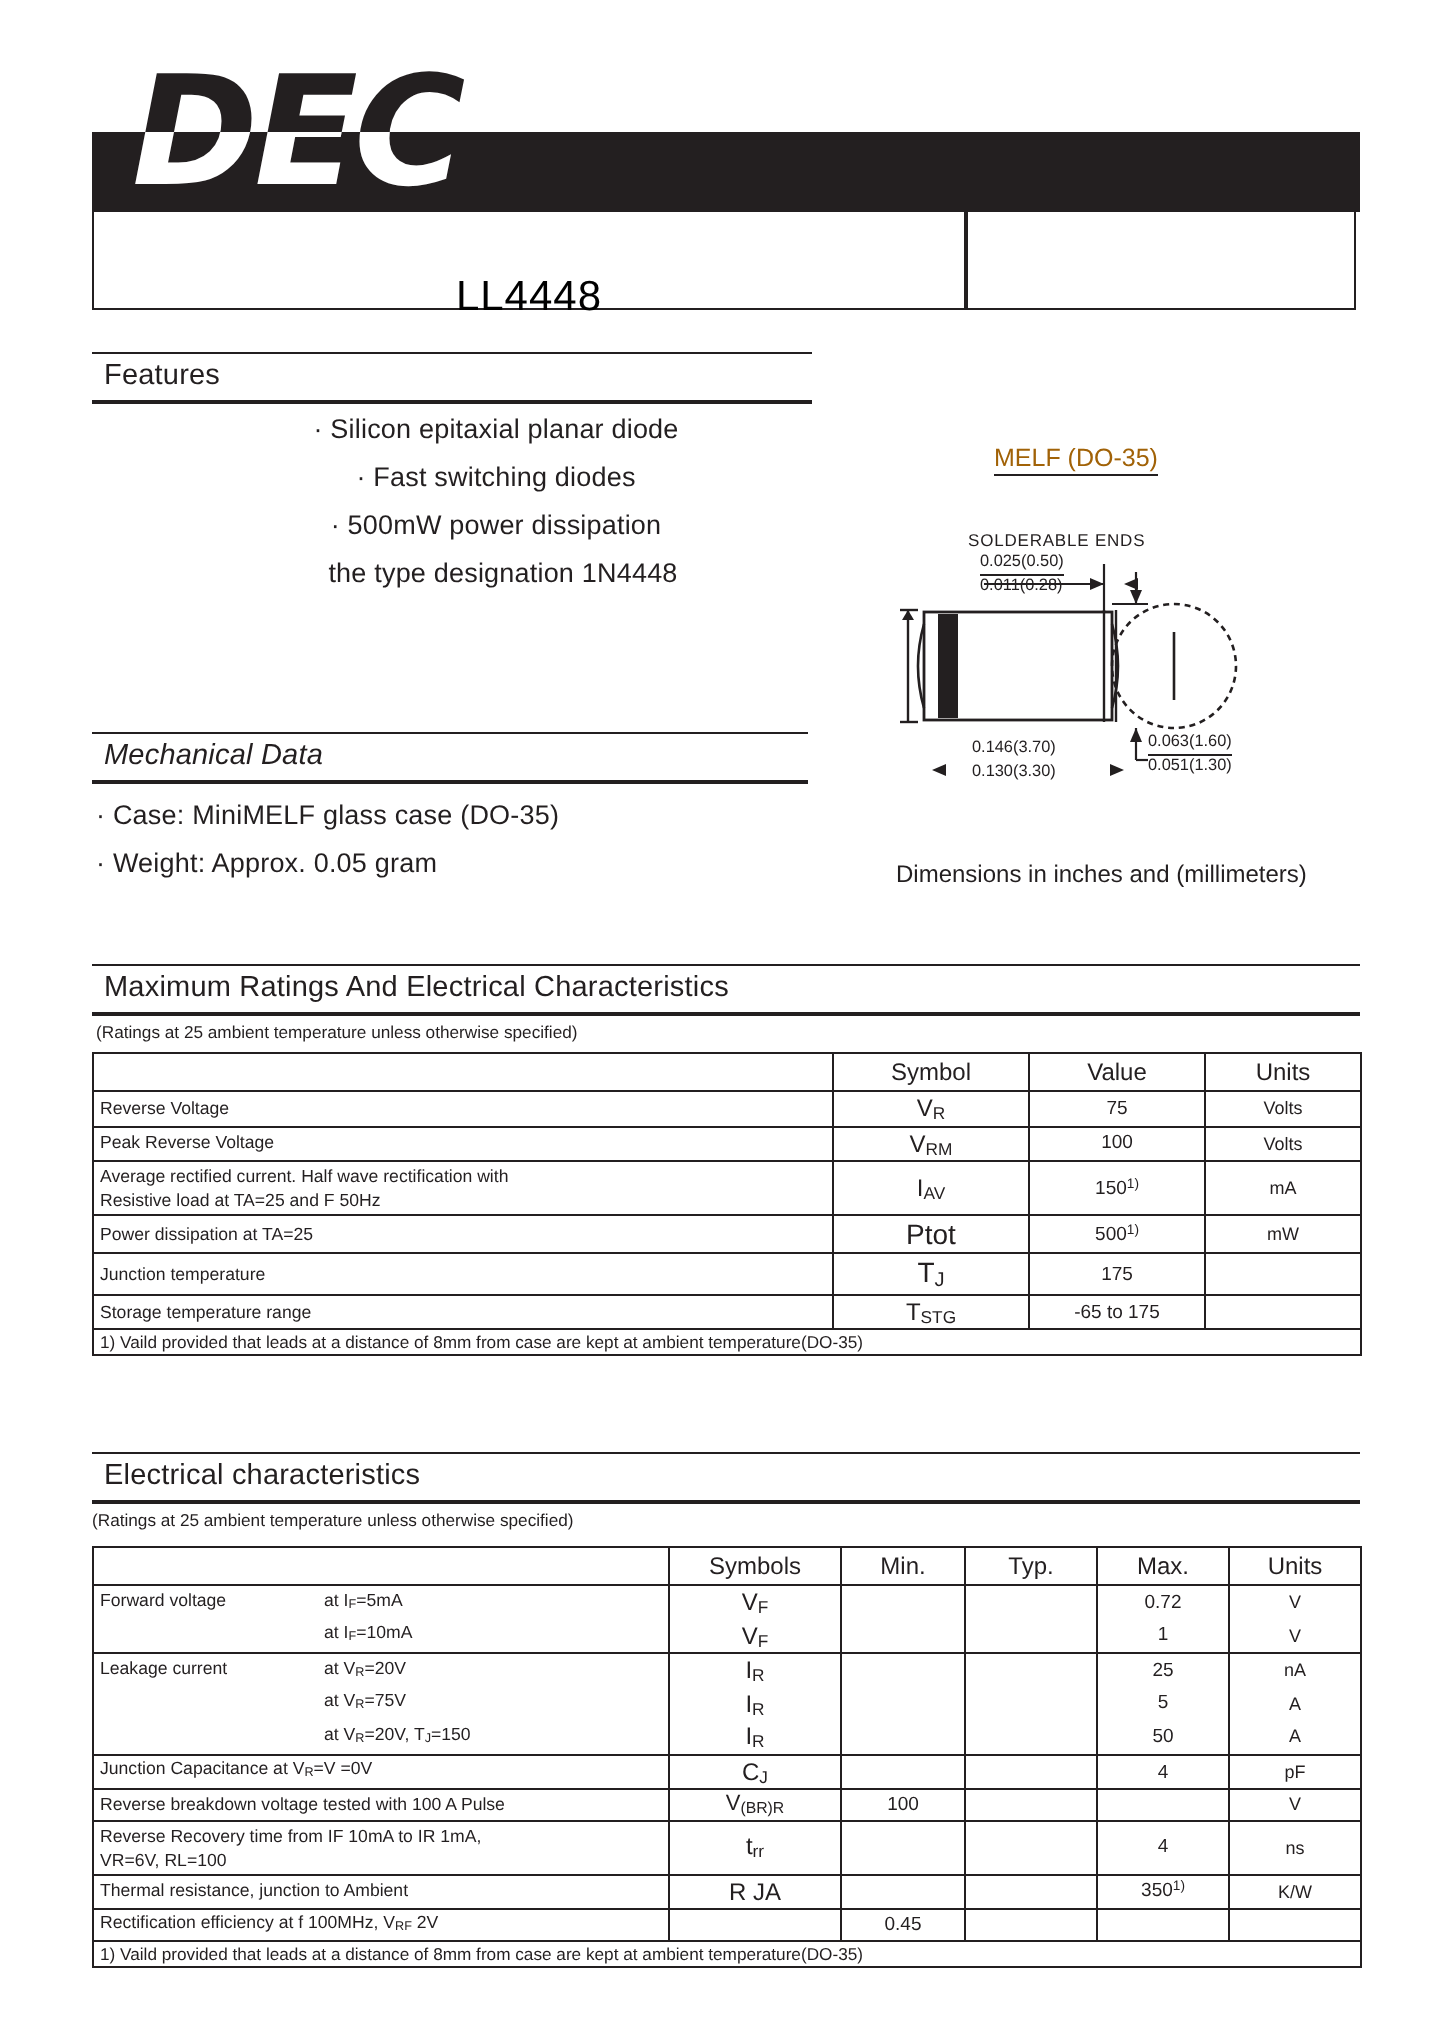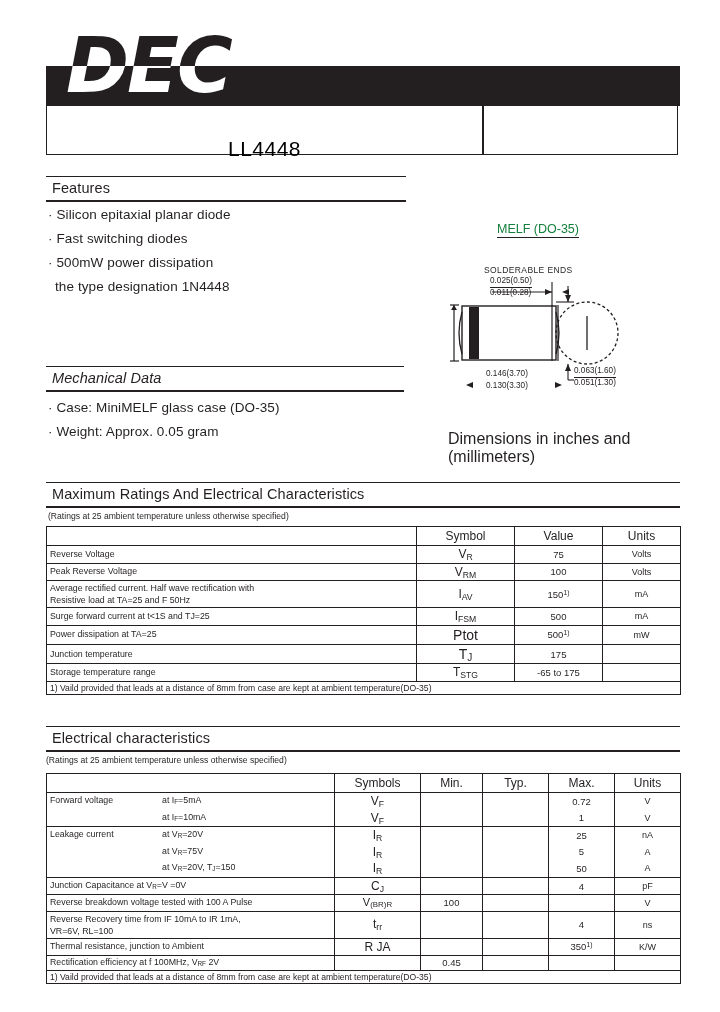--- a/index.html
+++ b/index.html
@@ -126,21 +126,21 @@
   
   .pkg {
     position: absolute;
     left: 440px; top: 222px;
     width: 250px; height: 232px;
   }
   .pkg-title {
     position: absolute;
     left: 57px; top: 0;
     font-size: 12.5px;
-    color: #15803d;
+    color: #a16207;
     border-bottom: 1.2px solid #231f20;
     padding-bottom: 1px;
   }
   .pkg-sub {
     position: absolute;
     left: 44px; top: 43px;
     font-size: 8.5px;
     letter-spacing: 0.4px;
     color: #231f20;
   }
@@ -148,21 +148,21 @@
     position: absolute;
     font-size: 8.2px;
     line-height: 10px;
     color: #231f20;
     white-space: nowrap;
   }
   .dimtxt .over { border-bottom: 1px solid #231f20; padding-bottom: 0.5px; display: block; }
   .pkg-note {
     position: absolute;
     left: 8px; top: 208px;
-    font-size: 16px;
+    font-size: 12px;
     color: #231f20;
   }
 
   
   table.dt {
     position: absolute;
     border-collapse: collapse;
     font-size: 8.6px;
     color: #231f20;
     table-layout: fixed;
@@ -209,21 +209,21 @@
   <div class="titlebar">
     <div class="divider"></div>
     <div class="part-no">LL4448</div>
   </div>
 
   <div class="sect" style="left:46px; top:176px; width:360px;">
     <div class="rule-top"></div>
     <div class="sect-title">Features</div>
     <div class="rule-bot"></div>
   </div>
-  <div class="bullets" style="left:48px; top:203px; width:400px;">
+  <div class="bullets" style="left:48px; top:203px; width:400px;text-align:center;">
     <div>· Silicon epitaxial planar diode</div>
     <div>· Fast switching diodes</div>
     <div>· 500mW power dissipation</div>
     <div style="padding-left:7px">  the type designation 1N4448</div>
   </div>
 
   <div class="sect" style="left:46px; top:366px; width:358px;font-style:italic;">
     <div class="rule-top"></div>
     <div class="sect-title">Mechanical Data</div>
     <div class="rule-bot"></div>
@@ -326,26 +326,20 @@
         <td class="val">100</td>
         <td class="unit">Volts</td>
       </tr>
       <tr>
         <td class="desc">
           <span class="cellpair">Average rectified current. Half wave rectification with</span>
           <span class="cellpair">Resistive load at TA=25       and F   50Hz</span>
         </td>
         <td class="sym">I<sub>AV</sub></td>
         <td class="val"><span>150</span><sup>1)</sup></td>
-        <td class="unit">mA</td>
-      </tr>
-      <tr>
-        <td class="desc">Surge forward current at t&lt;1S and TJ=25</td>
-        <td class="sym">I<sub>FSM</sub></td>
-        <td class="val">500</td>
         <td class="unit">mA</td>
       </tr>
       <tr>
         <td class="desc">Power dissipation at TA=25</td>
         <td class="sym" style="font-size:14px">Ptot</td>
         <td class="val"><span>500</span><sup>1)</sup></td>
         <td class="unit">mW</td>
       </tr>
       <tr>
         <td class="desc">Junction temperature</td>

